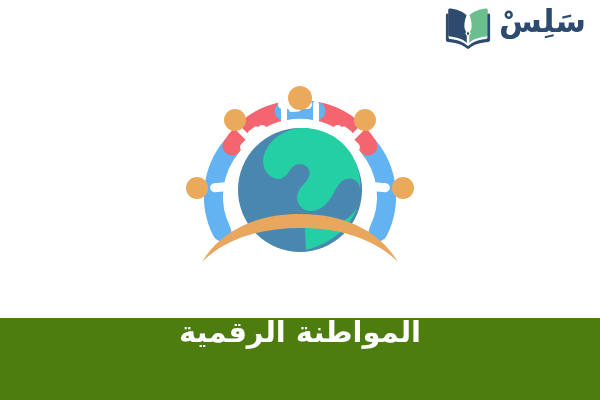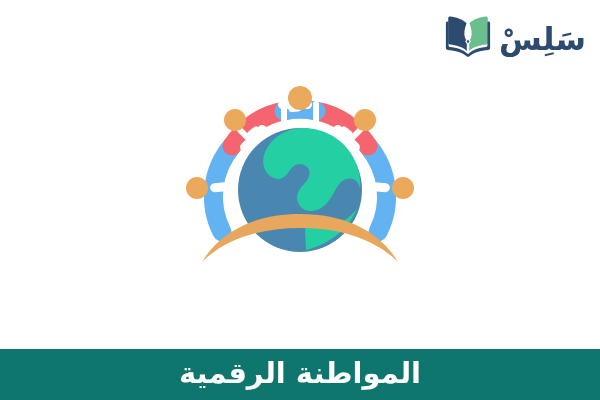--- a/index.html
+++ b/index.html
@@ -23,21 +23,21 @@
     overflow: hidden;
   }
 
   
   #brand-logo {
     position: absolute;
     top: 6px;
     right: 14px;
     display: flex;
     flex-direction: row-reverse;
-    align-items: flex-end;
+    align-items: flex-start;
     gap: 8px;
     height: 52px;
   }
   #brand-wordmark {
     font-family: "DejaVu Sans", "Liberation Sans", sans-serif;
     font-size: 31px;
     font-weight: 700;
     color: #2d4b6e;
     line-height: 1;
     letter-spacing: 0px;
@@ -65,24 +65,23 @@
     width: 100%;
     height: 100%;
   }
 
   
   #title-banner {
     position: absolute;
     left: 0;
     right: 0;
     bottom: 0;
-    height: 51px;
-    background: #0f766e;
+    height: 82px;
+    background: #4d7c0f;
     display: flex;
-    align-items: center;
     justify-content: center;
   }
   #banner-title {
     color: #ffffff;
     font-family: "DejaVu Sans", "Liberation Sans", sans-serif;
     font-size: 29px;
     font-weight: 700;
     line-height: 1;
     direction: rtl;
     white-space: nowrap;

